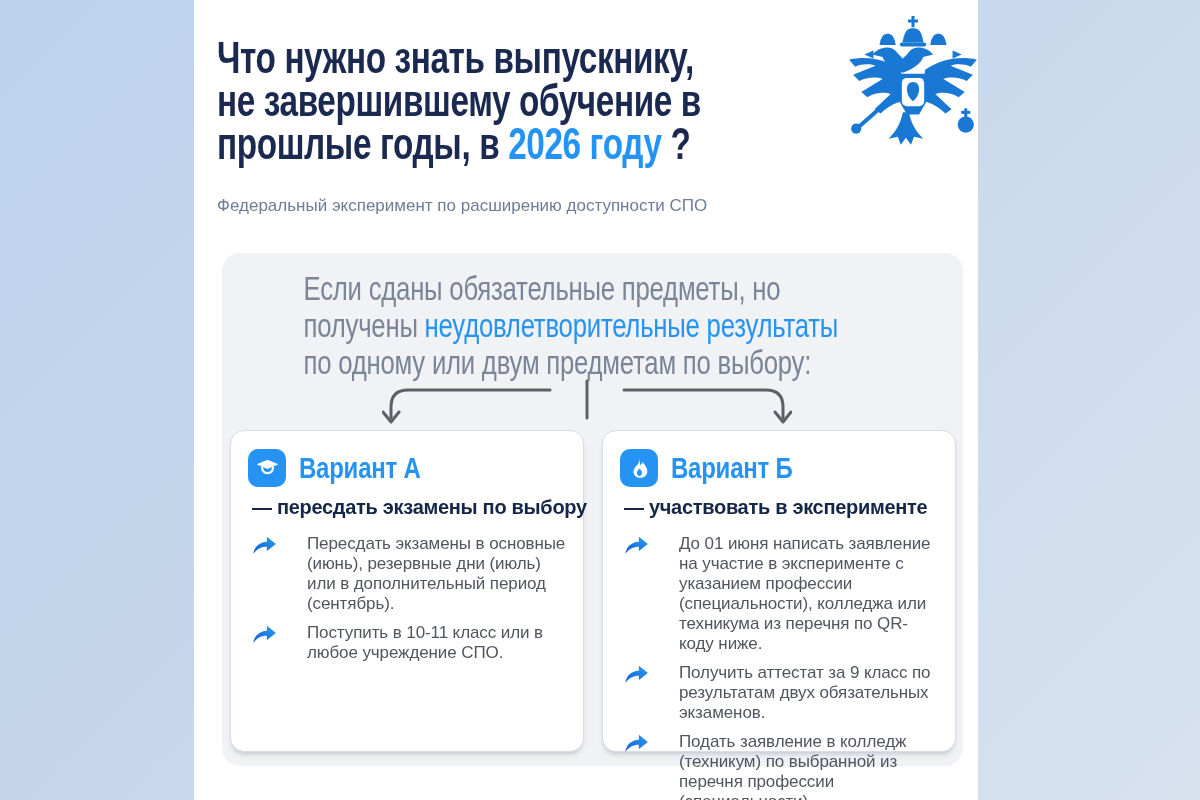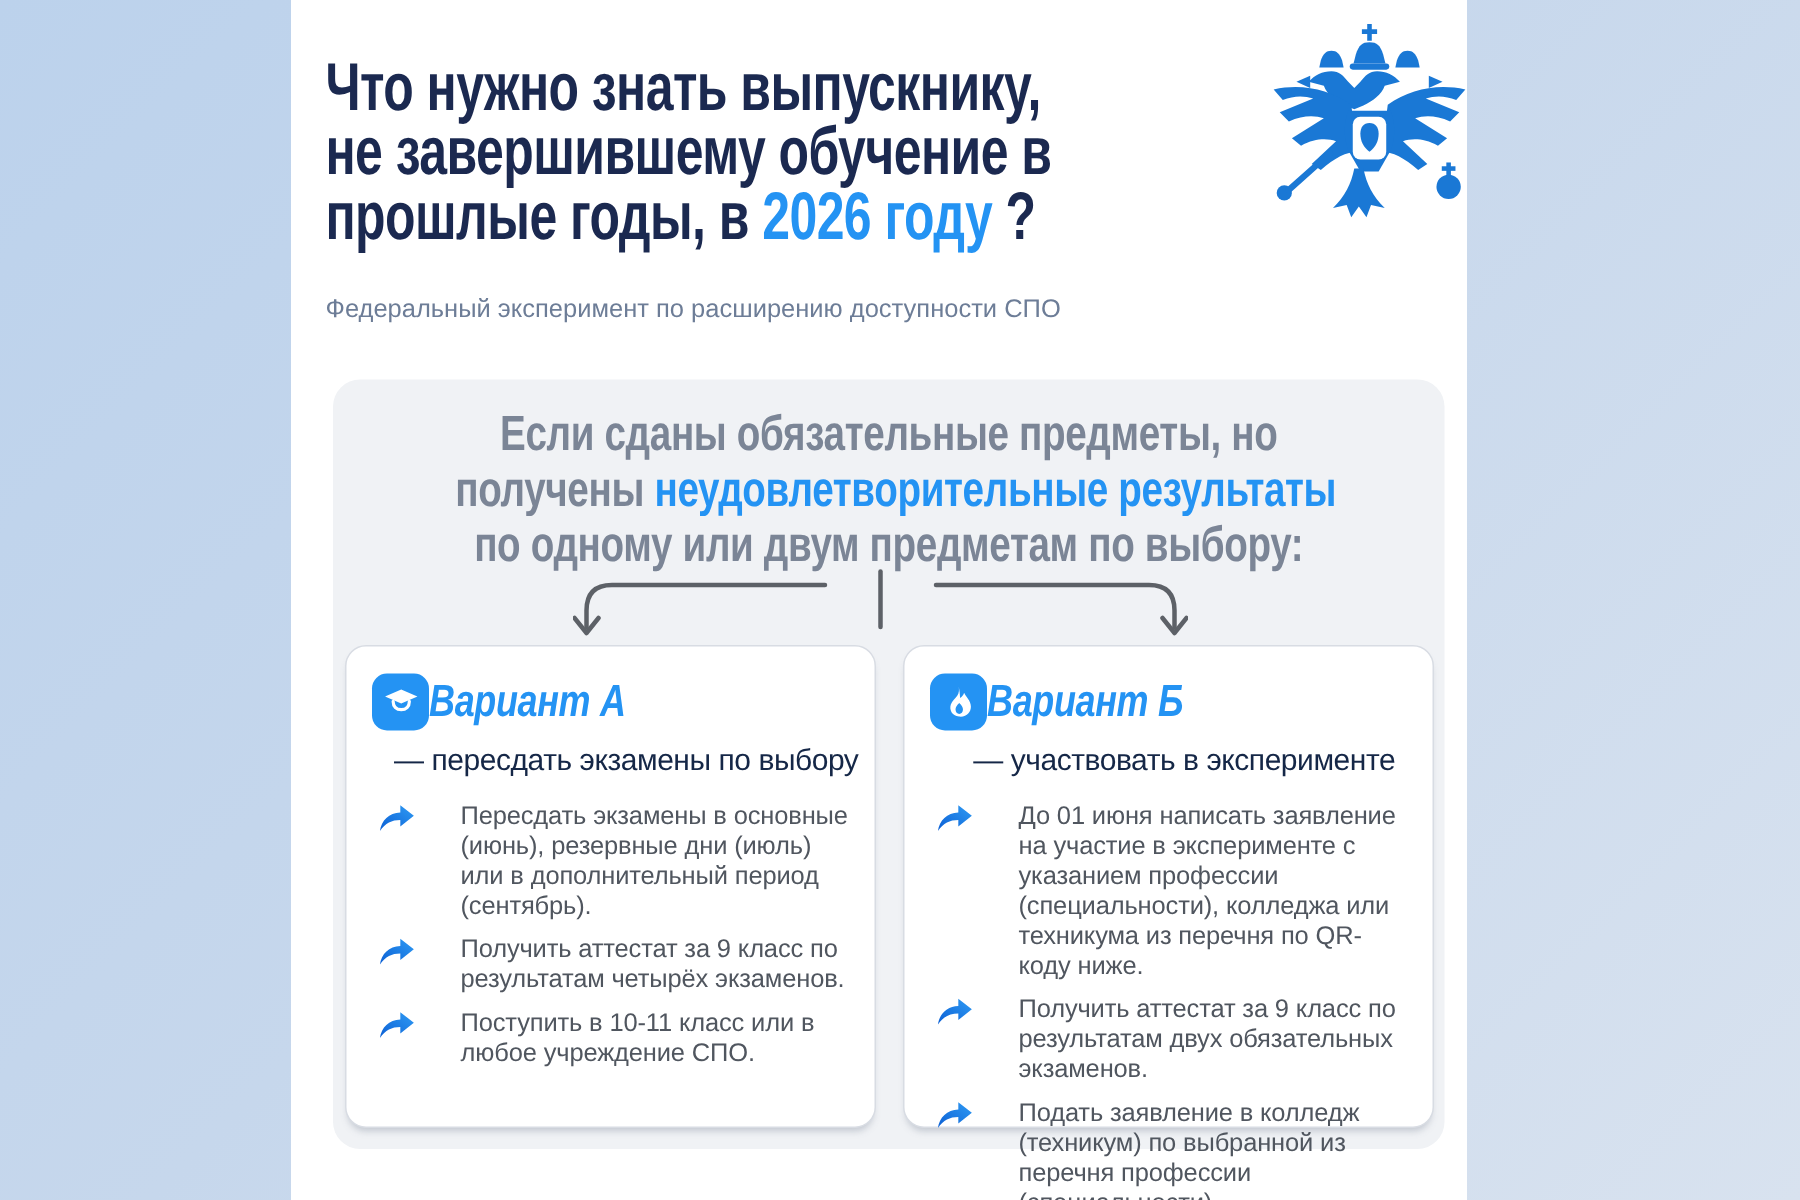--- a/index.html
+++ b/index.html
@@ -15,41 +15,41 @@
                letter-spacing:-.5px;}
   .hl-blue{color:#2493f3;}
   .subtitle{position:absolute;left:23px;top:196px;font-size:17px;color:#6d7d97;white-space:nowrap;}
 
   .emblem{position:absolute;left:648px;top:12px;width:142px;height:148px;}
 
   
   .info-panel{position:absolute;left:28px;top:253px;width:741px;height:513px;
               background:#f0f2f5;border-radius:18px;}
   .panel-heading{position:absolute;left:0;top:17px;width:741px;color:#7b8596;
-                 font-weight:700;font-size:33px;line-height:37px;text-align:center;}
+                 font-weight:400;font-size:33px;line-height:37px;}
   .panel-heading .cond-c{display:block;white-space:nowrap;transform:scaleX(.78);
                          transform-origin:50% 50%;letter-spacing:-.3px;}
 
   
   .flow{position:absolute;left:160px;top:123px;width:410px;height:60px;}
 
   
   .card{position:absolute;top:177px;width:354px;height:322px;background:#fff;
         border:1px solid #d8dce3;border-radius:14px;box-sizing:border-box;
         box-shadow:0 4px 5px -2px rgba(110,120,140,.35);}
   .card-a{left:8px;}
   .card-b{left:369px;margin-left:11px;}
-  .card-head{display:flex;align-items:center;padding:18px 0 0 17px;font-style:italic;}
+  .card-head{display:flex;align-items:center;gap:13px;padding:18px 0 0 17px;}
   .badge{width:38px;height:38px;border-radius:10px;background:#2493f3;flex:0 0 auto;
          display:flex;align-items:center;justify-content:center;}
   .badge svg{width:27px;height:27px;}
   .card-title{color:#2493f3;font-weight:700;font-size:30px;white-space:nowrap;
               transform:scaleX(.8);transform-origin:0 50%;letter-spacing:-.3px;}
-  .card-subtitle{margin:9px 0 0 21px;color:#152747;font-weight:400;font-size:20px;
-                 letter-spacing:-.3px;white-space:nowrap;text-align:center;}
+  .card-subtitle{margin:9px 0 0 21px;color:#152747;font-weight:700;font-size:20px;
+                 letter-spacing:-.3px;white-space:nowrap;}
   .bullets{list-style:none;margin:15px 0 0 0;padding:0 14px 0 21px;}
   .bullets li{display:flex;gap:30px;margin-bottom:9px;}
   .b-ico{flex:0 0 auto;width:25px;height:19px;margin-top:2px;}
   .b-txt{font-size:17px;line-height:20px;color:#50565f;max-width:292px;letter-spacing:-.1px;}
 </style>
 </head>
 <body>
 
 <div class="stage">
   <div class="main-panel">
@@ -128,26 +128,20 @@
           <li>
             <svg class="b-ico" viewBox="0 0 26 20">
                 <path fill="url(#arrGrad)" d="M15.5 .8 25 8.3 15.5 15.8 15.5 11.2 C9.5 11.2 5 13.4 1.2 19 C2.2 11.4 7.6 6.4 15.5 6 Z"></path>
               </svg>
             <span class="b-txt">Пересдать экзамены в основные (июнь), резервные дни (июль) или в дополнительный период (сентябрь).</span>
           </li>
           <li>
             <svg class="b-ico" viewBox="0 0 26 20">
                 <path fill="url(#arrGrad)" d="M15.5 .8 25 8.3 15.5 15.8 15.5 11.2 C9.5 11.2 5 13.4 1.2 19 C2.2 11.4 7.6 6.4 15.5 6 Z"></path>
               </svg>
-            <span class="b-txt">Получить аттестат за 9 класс по результатам четырёх экзаменов.</span>
-          </li>
-          <li>
-            <svg class="b-ico" viewBox="0 0 26 20">
-                <path fill="url(#arrGrad)" d="M15.5 .8 25 8.3 15.5 15.8 15.5 11.2 C9.5 11.2 5 13.4 1.2 19 C2.2 11.4 7.6 6.4 15.5 6 Z"></path>
-              </svg>
             <span class="b-txt">Поступить в 10-11 класс или в любое учреждение СПО.</span>
           </li>
         </ul>
       </div>
 
       <div class="card card-b">
         <div class="card-head">
           <span class="badge">
             <svg viewBox="0 0 24 24">
               <path fill="#fff" fill-rule="evenodd" d="M11.6 2c.5 2.3.3 4.2-.8 5.8C9.7 9.4 7.8 10.8 7 13c-1 3 .5 6.7 4.9 7.2 4.5.5 7-2.6 7-5.8 0-3.9-3.1-5.7-4-8.3-.5 1.5-1.2 2.4-2.4 3.1-.1-2.1-.3-4.7-.9-7.2z M12 12.1c1.6 1.6 2.2 2.6 2.2 3.9 0 1.5-1 2.6-2.2 2.6s-2.2-1.1-2.2-2.6c0-1.3.6-2.3 2.2-3.9z"></path>

